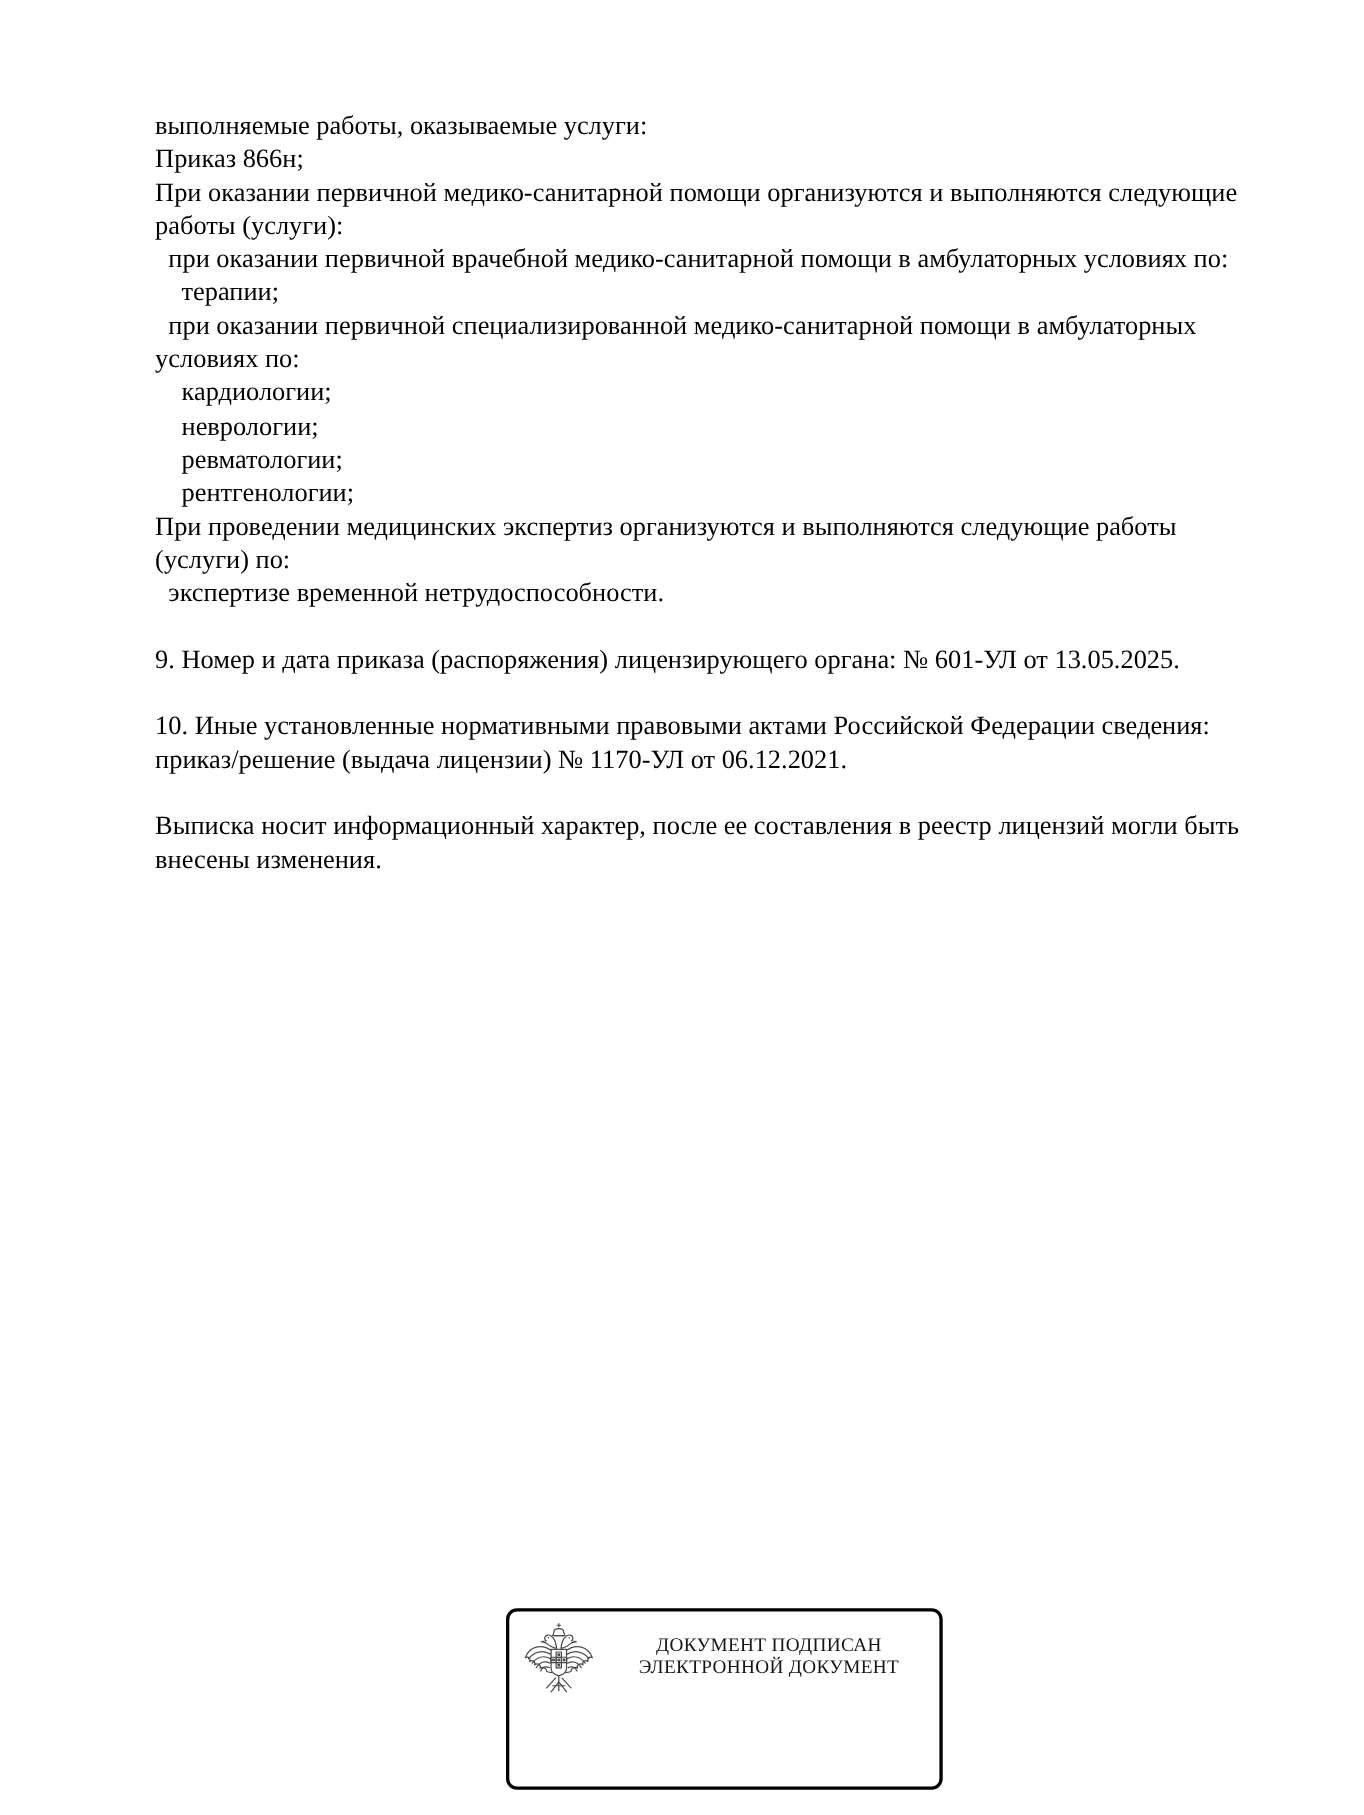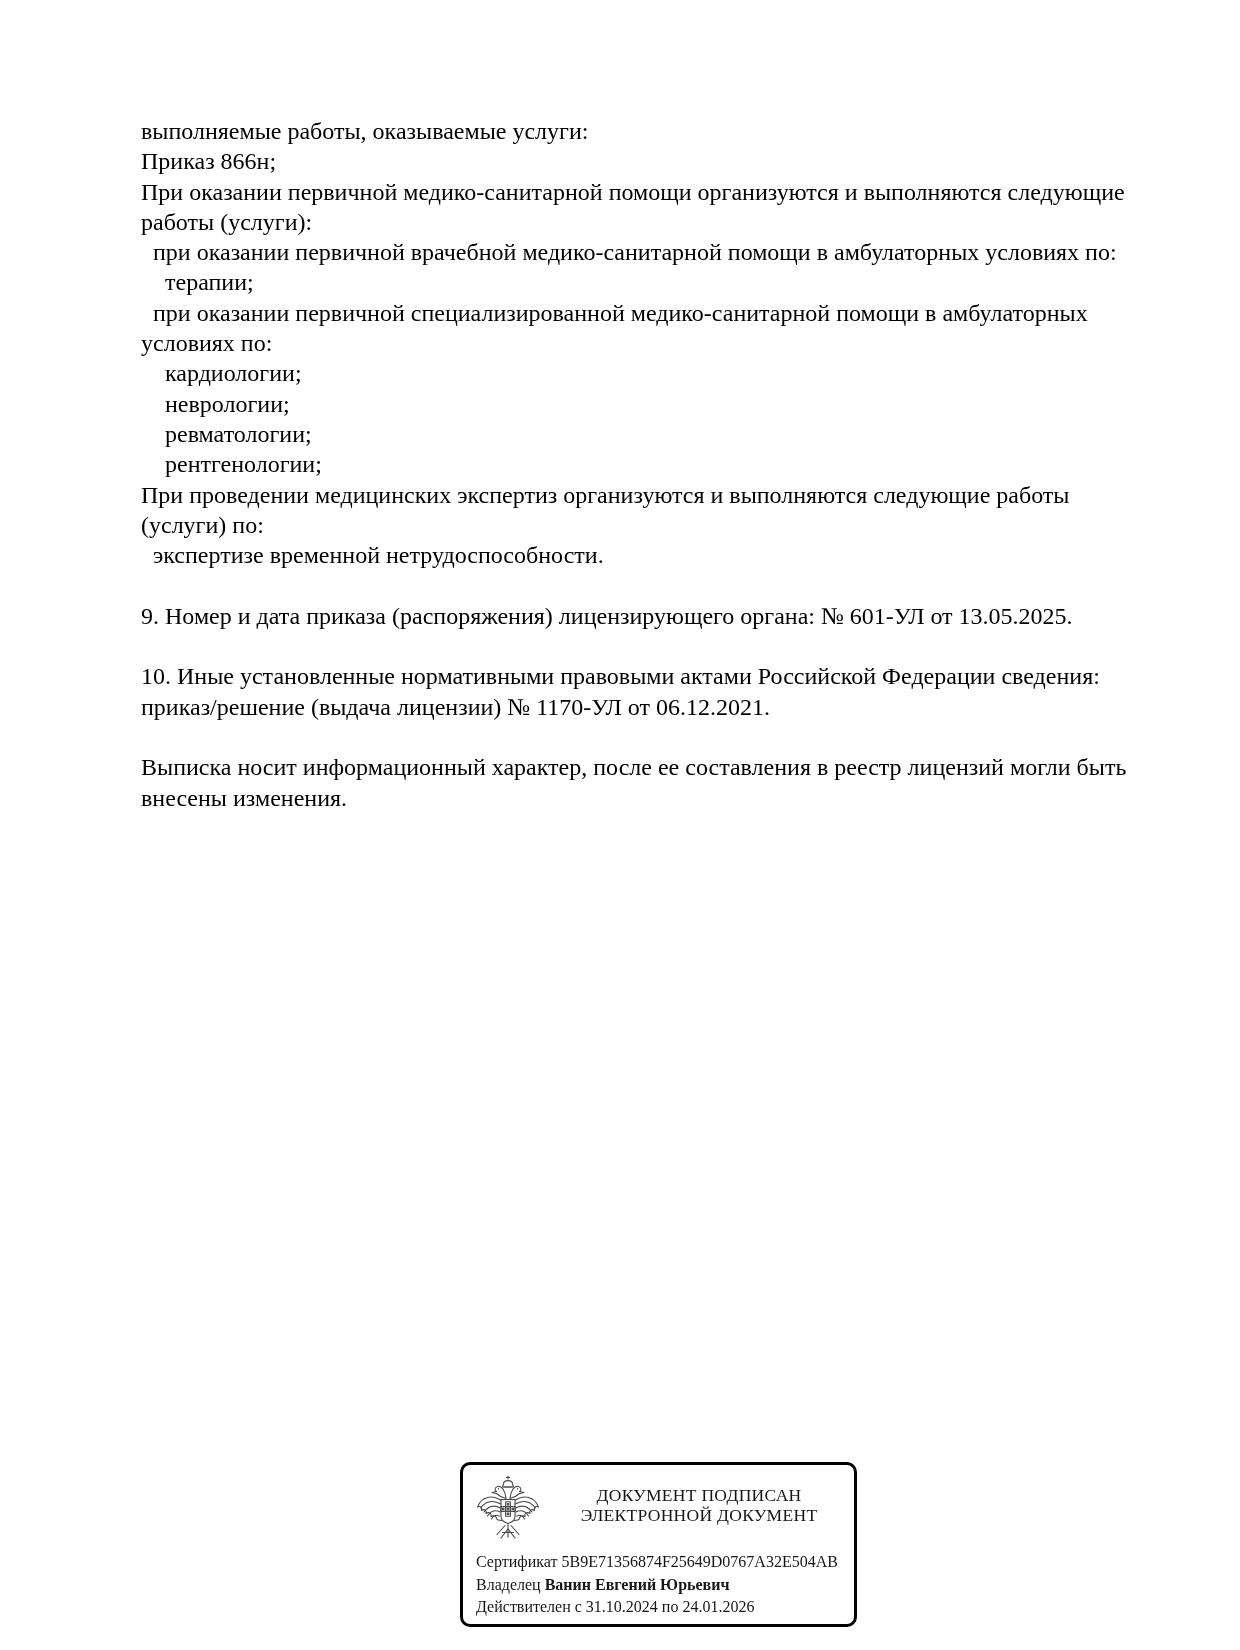--- a/index.html
+++ b/index.html
@@ -8,21 +8,21 @@
     width: 1240px;
     height: 1650px;
     background: #ffffff;
     font-family: "Liberation Serif", "DejaVu Serif", serif;
     color: #000000;
     overflow: hidden;
   }
   .doc-text {
     position: absolute;
     left: 141px;
-    top: 116px;
+    top: 100px;
     font-size: 24px;
     line-height: 30.3px;
     white-space: pre;
     color: #000000;
   }
   .doc-line { min-height: 30.3px; }
 
   .sig-box {
     position: absolute;
     left: 460px;
@@ -121,20 +121,15 @@
             <path d="M29 51.5 l-8 9 M35 51.5 l8 9"></path>
             <path d="M26.5 58.5 h11"></path>
           </g>
         </svg>
       </div>
       <div class="sig-title">
         <div>ДОКУМЕНТ ПОДПИСАН</div>
         <div>ЭЛЕКТРОННОЙ ДОКУМЕНТ</div>
       </div>
     </div>
-    <div class="sig-details">
-      <div class="sig-row"><span>Сертификат</span> <span>5B9E71356874F25649D0767A32E504AB</span></div>
-      <div class="sig-row"><span>Владелец</span> <span class="bold">Ванин Евгений Юрьевич</span></div>
-      <div class="sig-row"><span>Действителен с 31.10.2024 по 24.01.2026</span></div>
-    </div>
   </div>
 
 </div>
 
 </body></html>

